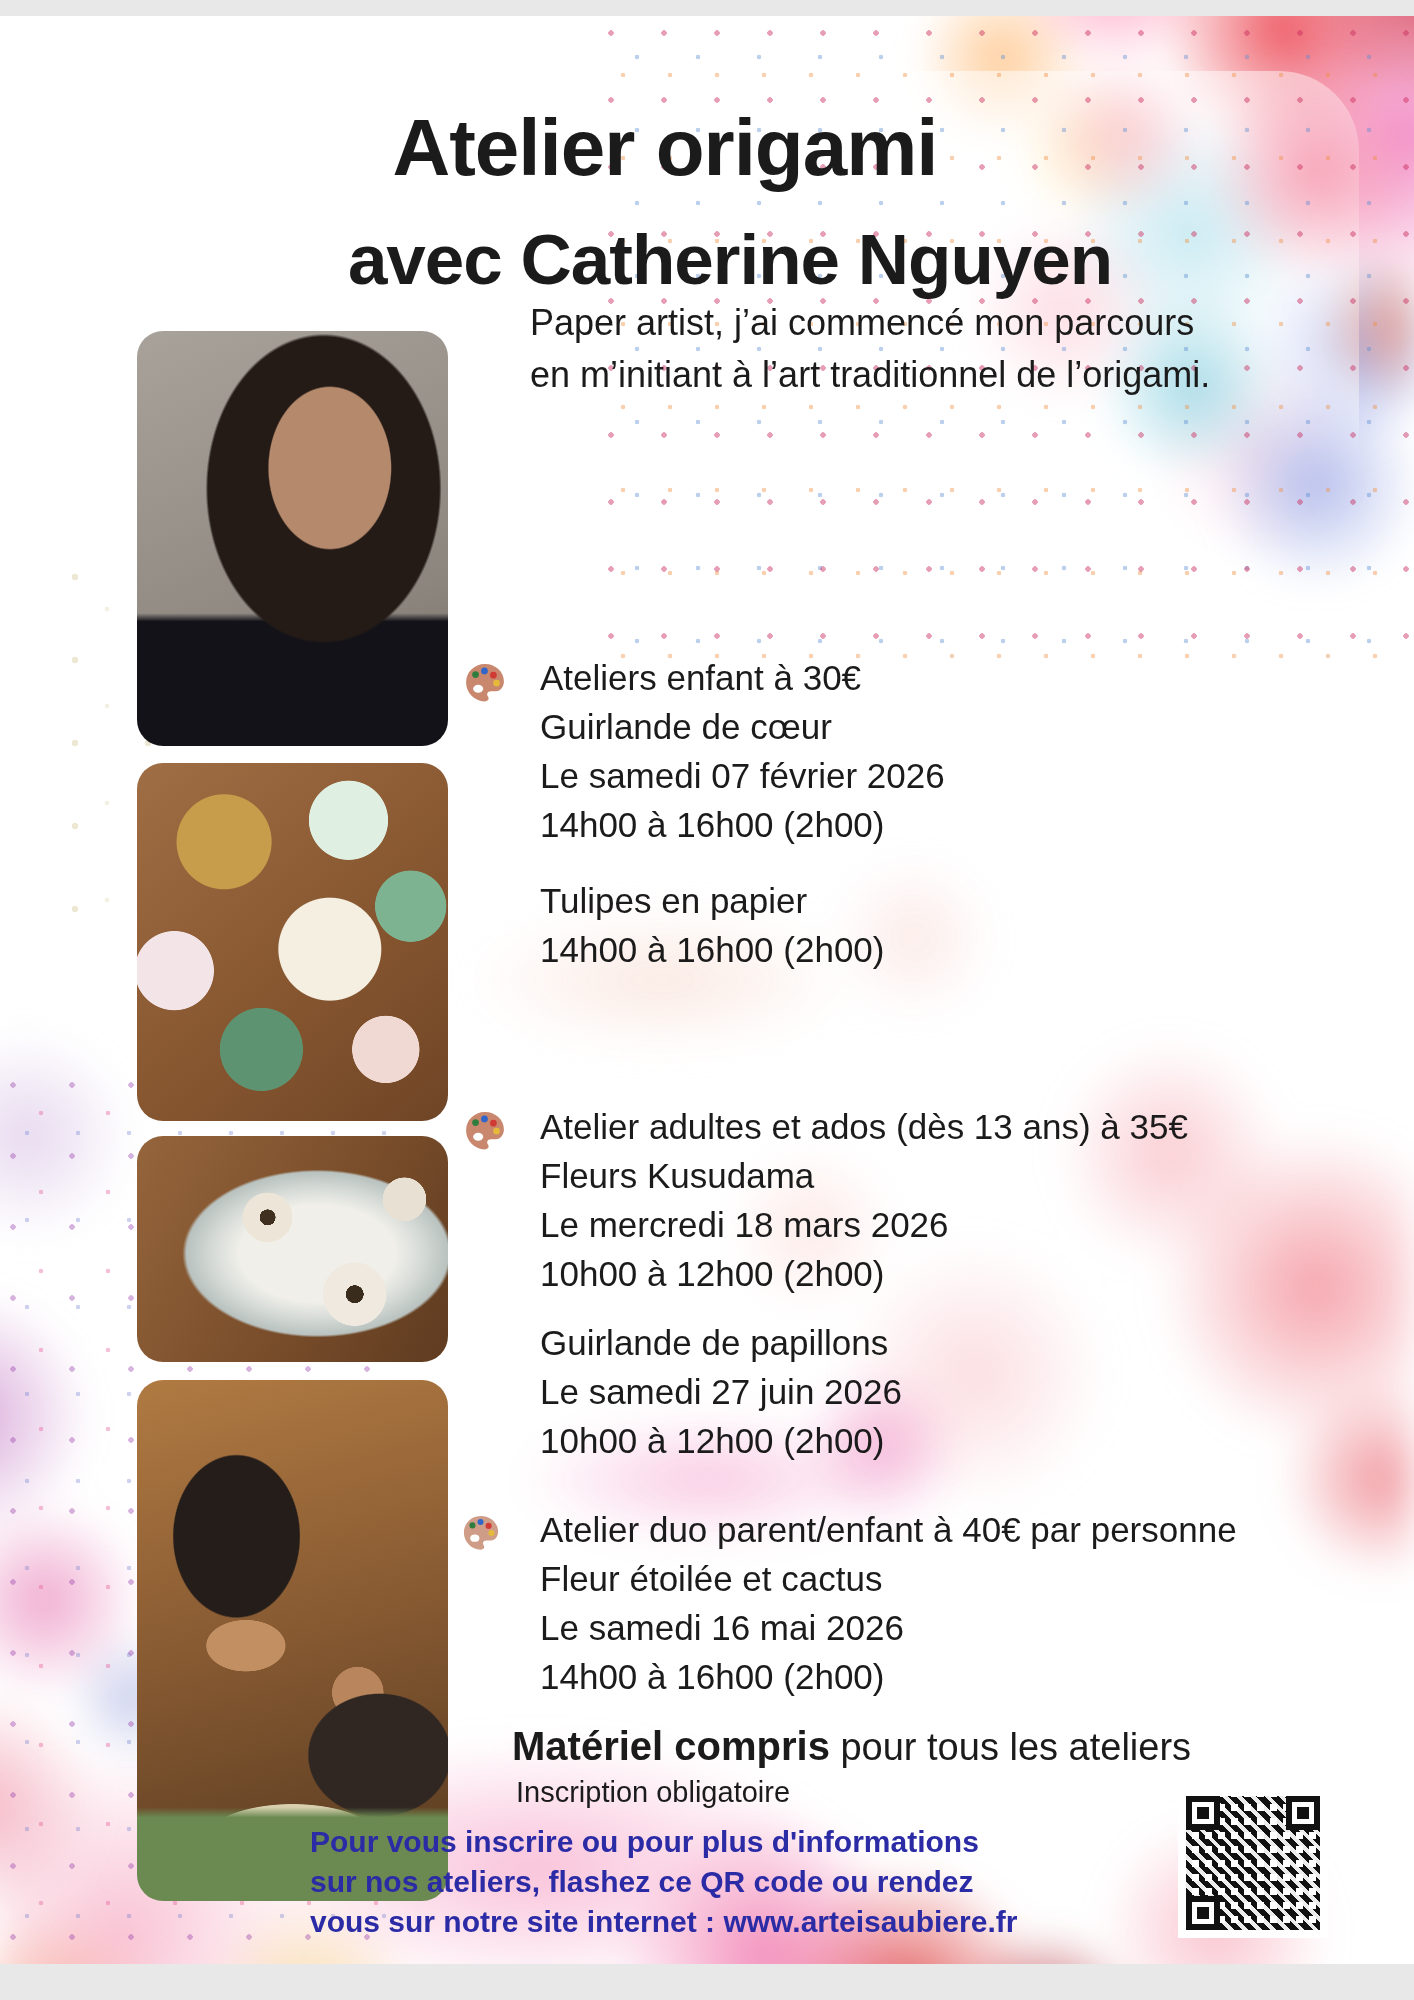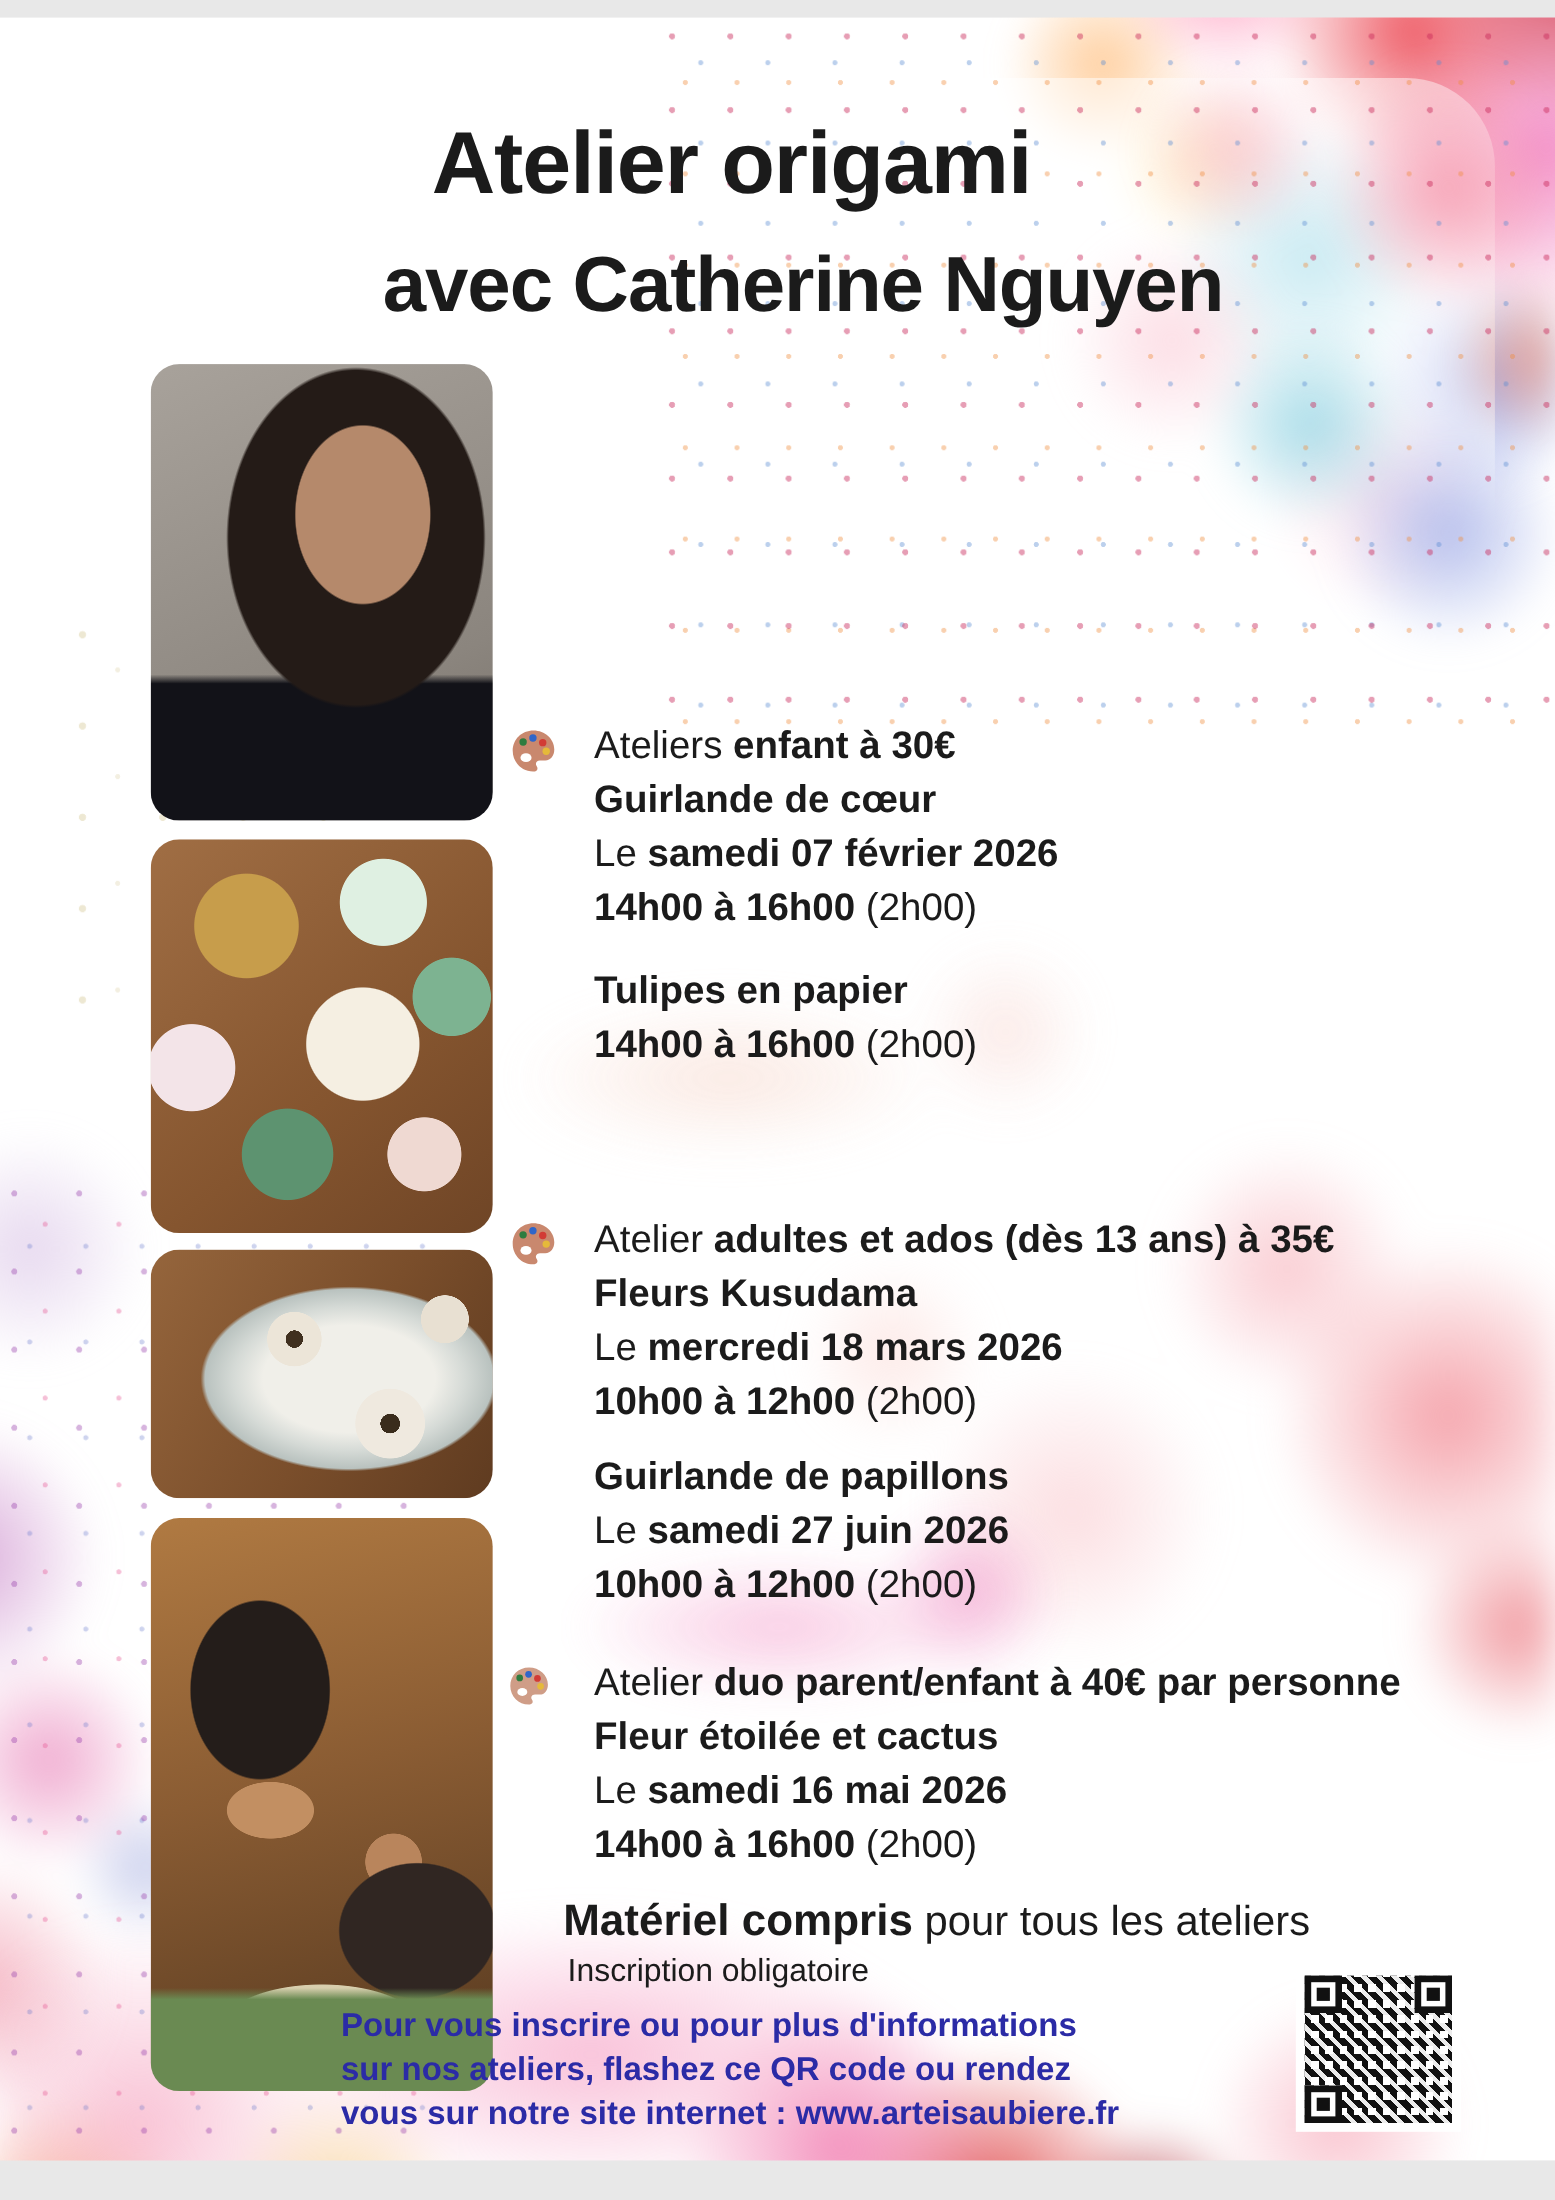--- a/index.html
+++ b/index.html
@@ -84,21 +84,21 @@
     background-size:73px 83px,89px 97px;}
 
   
   .title1{left:0;top:92px;width:1330px;text-align:center;
     font-size:80px;font-weight:700;letter-spacing:-1px;line-height:1;}
   .title2{left:40px;top:208px;width:1380px;text-align:center;
     font-size:71px;font-weight:700;letter-spacing:-1px;line-height:1;}
   .intro{left:530px;top:281px;width:880px;font-size:36px;line-height:52px;font-weight:400;}
   .about{left:528px;top:421px;width:840px;font-size:29px;line-height:41px;}
   .ws{left:540px;width:800px;font-size:35px;line-height:49px;}
-  .ws b{font-weight:700;}
+  .ws b{font-weight:400;}
   .materials{left:512px;top:1708px;width:800px;font-size:38px;}
   .materials b{font-weight:700;font-size:40px;}
   .inscription{left:516px;top:1760px;font-size:29px;}
   .cta{left:310px;top:1806px;width:920px;text-align:left;
     font-size:30px;font-weight:700;line-height:40px;color:#2b2ba6;}
 
   
   .photo{position:absolute;left:137px;width:311px;border-radius:26px;overflow:hidden;}
   #photo-portrait{top:315px;height:415px;background:
     radial-gradient(ellipse 62px 82px at 62% 33%, #b5896b 0 98%, rgba(181,137,107,0) 100%),
@@ -158,20 +158,24 @@
   <div class="splash" id="sp-duo"></div>
   <div class="splash" id="sp-left"></div>
   <div class="splash" id="sp-bottom"></div>
   <div class="splash" id="speckles-tr"></div>
   <div class="splash" id="speckles-bl"></div>
   <div class="splash" id="speckles-ml"></div>
 
   <div class="abs title1">Atelier origami</div>
   <div class="abs title2">avec Catherine Nguyen</div>
 
+  <div class="abs intro">
+    <div>Paper artist, j’ai commencé mon parcours</div>
+    <div>en m’initiant à l’art traditionnel de l’origami.</div>
+  </div>
 
   <div class="photo" id="photo-portrait"></div>
   <div class="photo" id="photo-flowers"></div>
   <div class="photo" id="photo-bowl"></div>
   <div class="photo" id="photo-workshop"></div>
 
   <div class="pal" id="pal-1">
     <svg viewBox="0 0 40 40" width="100%" height="100%">
       <path d="M20,2 C9.6,2 2,9.8 2,19.6 C2,29.6 10,37.5 19.6,37.5 c3.8,0 4.6,-2.6 3.2,-4.6 c-1.6,-2.3 -0.3,-5 2.8,-5 h4.6 C35,27.9 38,23.6 38,18.4 38,9.3 29.8,2 20,2 Z" fill="#c9886e"></path>
       <circle cx="11" cy="12" r="3.2" fill="#2f7c3f"></circle>

